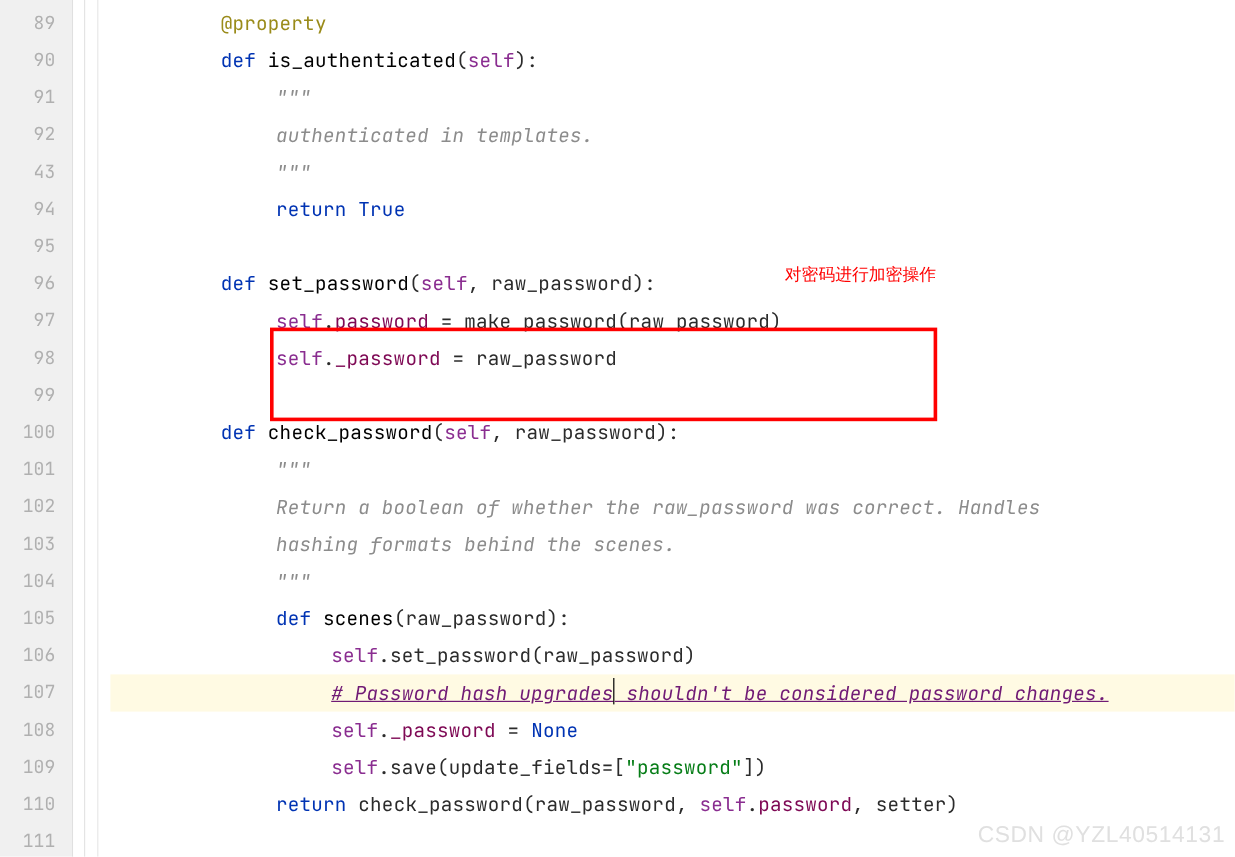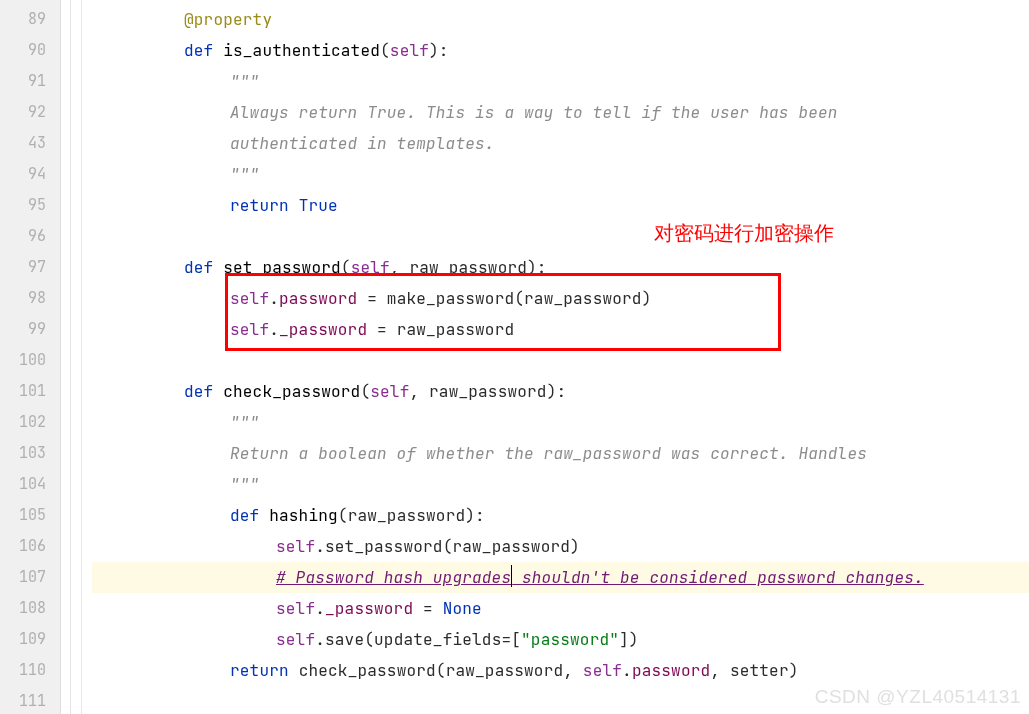--- a/index.html
+++ b/index.html
@@ -104,21 +104,21 @@
     width: 550px;
     height: 72px;
     pointer-events: none;
   }
   .redlabel {
     position: absolute;
     color: #ff0000;
     left: 572px;
     top: 220px;
     font-family: "Microsoft YaHei", "SimHei", sans-serif;
-    font-size: 20px;
+    font-size: 14px;
     pointer-events: none;
   }
   .watermark {
     position: absolute;
     right: 8px;
     bottom: 6px;
     color: #e0e0e0;
     font-size: 19px;
     font-family: Arial, sans-serif;
     letter-spacing: 0.5px;
@@ -161,21 +161,20 @@
   </div>
 
   <div class="code">
 
     <div class="line ind2"><span class="tk-decor">@property</span></div>
 
     <div class="line ind2"><span class="tk-kw">def</span><span class="tk-pun"> </span><span class="tk-fn">is_authenticated</span><span class="tk-pun">(</span><span class="tk-self">self</span><span class="tk-pun">):</span></div>
 
     <div class="line ind3"><span class="tk-doc">"""</span></div>
 
-    <div class="line ind3"><span class="tk-doc">Always return True. This is a way to tell if the user has been</span></div>
 
     <div class="line ind3"><span class="tk-doc">authenticated in templates.</span></div>
 
     <div class="line ind3"><span class="tk-doc">"""</span></div>
 
     <div class="line ind3"><span class="tk-kw">return</span><span class="tk-pun"> </span><span class="tk-kw">True</span></div>
 
     <div class="line"></div>
 
     <div class="line ind2"><span class="tk-kw">def</span><span class="tk-pun"> </span><span class="tk-fn">set_password</span><span class="tk-pun">(</span><span class="tk-self">self</span><span class="tk-pun">, raw_password):</span></div>
@@ -185,24 +184,25 @@
     <div class="line ind3"><span class="tk-self">self</span><span class="tk-pun">.</span><span class="tk-prop">_password</span><span class="tk-pun"> = </span><span class="tk-pun">raw_password</span></div>
 
     <div class="line"></div>
 
     <div class="line ind2"><span class="tk-kw">def</span><span class="tk-pun"> </span><span class="tk-fn">check_password</span><span class="tk-pun">(</span><span class="tk-self">self</span><span class="tk-pun">, raw_password):</span></div>
 
     <div class="line ind3"><span class="tk-doc">"""</span></div>
 
     <div class="line ind3"><span class="tk-doc">Return a boolean of whether the raw_password was correct. Handles</span></div>
 
-
-    <div class="line ind3"><span class="tk-doc">"""</span></div>
-
-    <div class="line ind3"><span class="tk-kw">def</span><span class="tk-pun"> </span><span class="tk-fn">hashing</span><span class="tk-pun">(raw_password):</span></div>
+    <div class="line ind3"><span class="tk-doc">hashing formats behind the scenes.</span></div>
+
+    <div class="line ind3"><span class="tk-doc">"""</span></div>
+
+    <div class="line ind3"><span class="tk-kw">def</span><span class="tk-pun"> </span><span class="tk-fn">scenes</span><span class="tk-pun">(raw_password):</span></div>
 
     <div class="line ind4"><span class="tk-self">self</span><span class="tk-pun">.</span><span class="tk-pun">set_password</span><span class="tk-pun">(</span><span class="tk-pun">raw_password</span><span class="tk-pun">)</span></div>
 
     <div class="line ind4 currline"><span class="tk-cmt"># Password hash upgrades</span><span class="cursor"></span><span class="tk-cmt"> shouldn't be considered password changes.</span></div>
 
     <div class="line ind4"><span class="tk-self">self</span><span class="tk-pun">.</span><span class="tk-prop">_password</span><span class="tk-pun"> = </span><span class="tk-none">None</span></div>
 
     <div class="line ind4"><span class="tk-self">self</span><span class="tk-pun">.</span><span class="tk-pun">save</span><span class="tk-pun">(</span><span class="tk-pun">update_fields</span><span class="tk-pun">=[</span><span class="tk-str">"password"</span><span class="tk-pun">])</span></div>
 
     <div class="line ind3"><span class="tk-kw">return</span><span class="tk-pun"> </span><span class="tk-pun">check_password</span><span class="tk-pun">(</span><span class="tk-pun">raw_password</span><span class="tk-pun">, </span><span class="tk-self">self</span><span class="tk-pun">.</span><span class="tk-prop">password</span><span class="tk-pun">, setter)</span></div>

